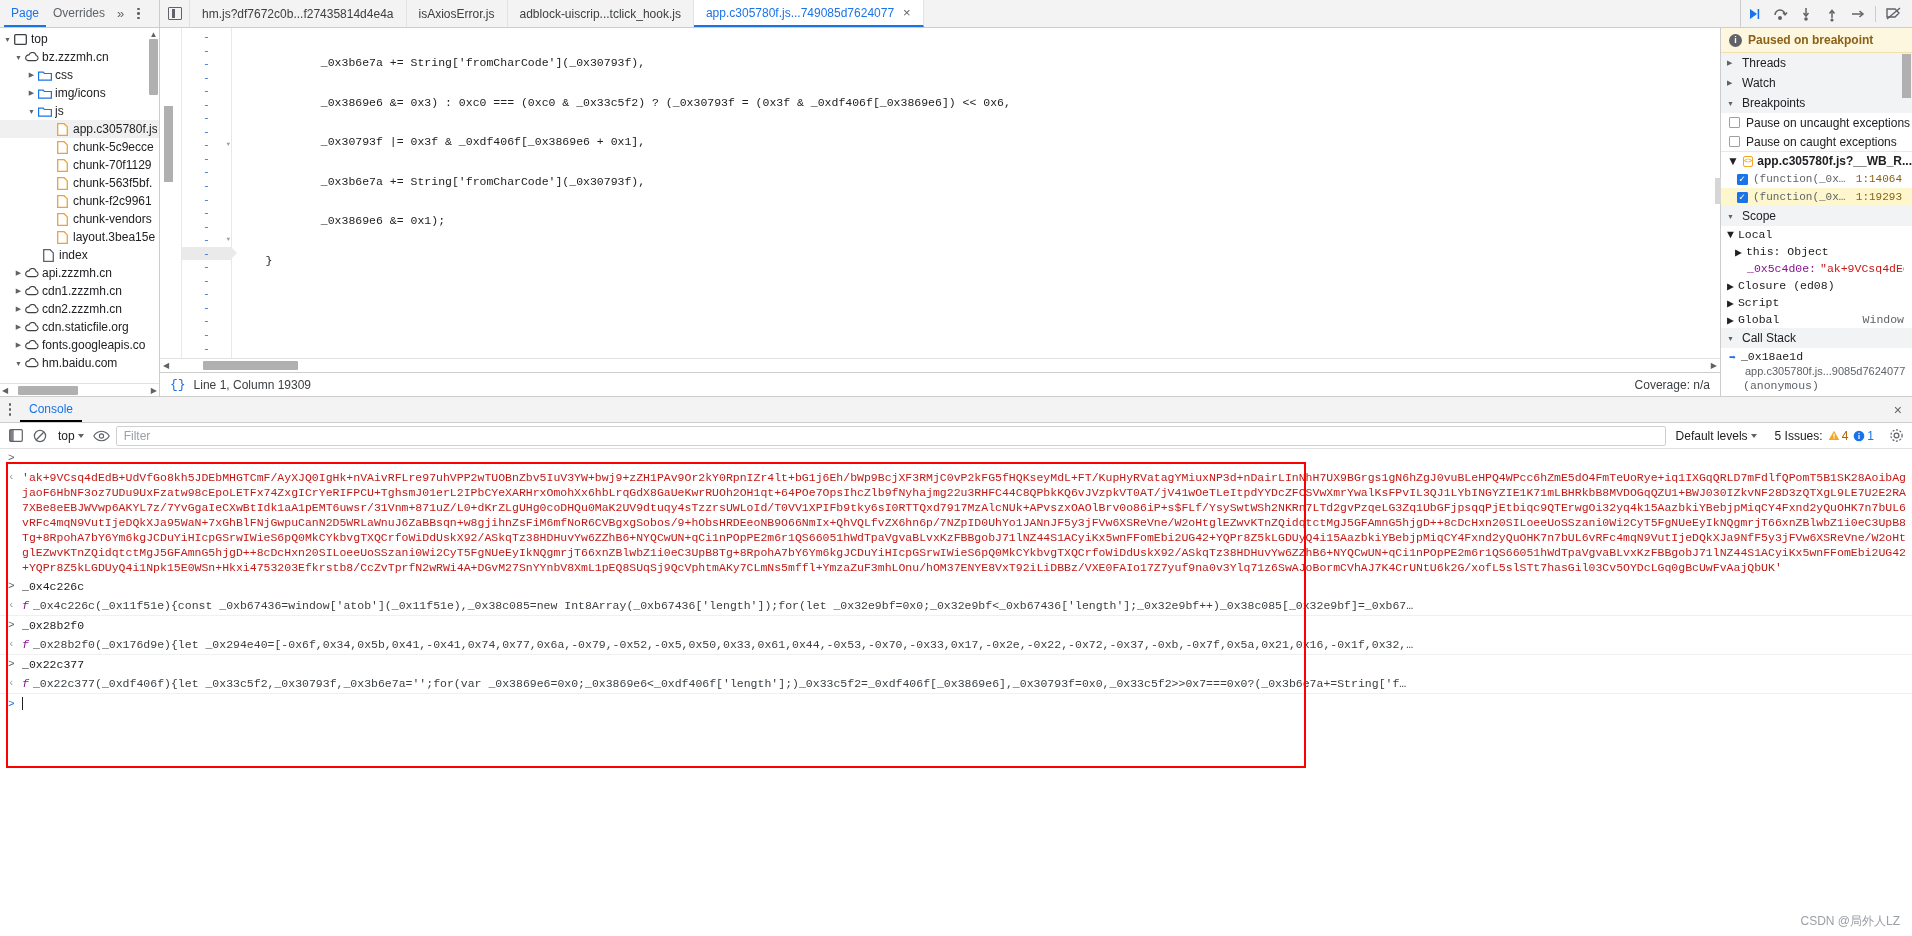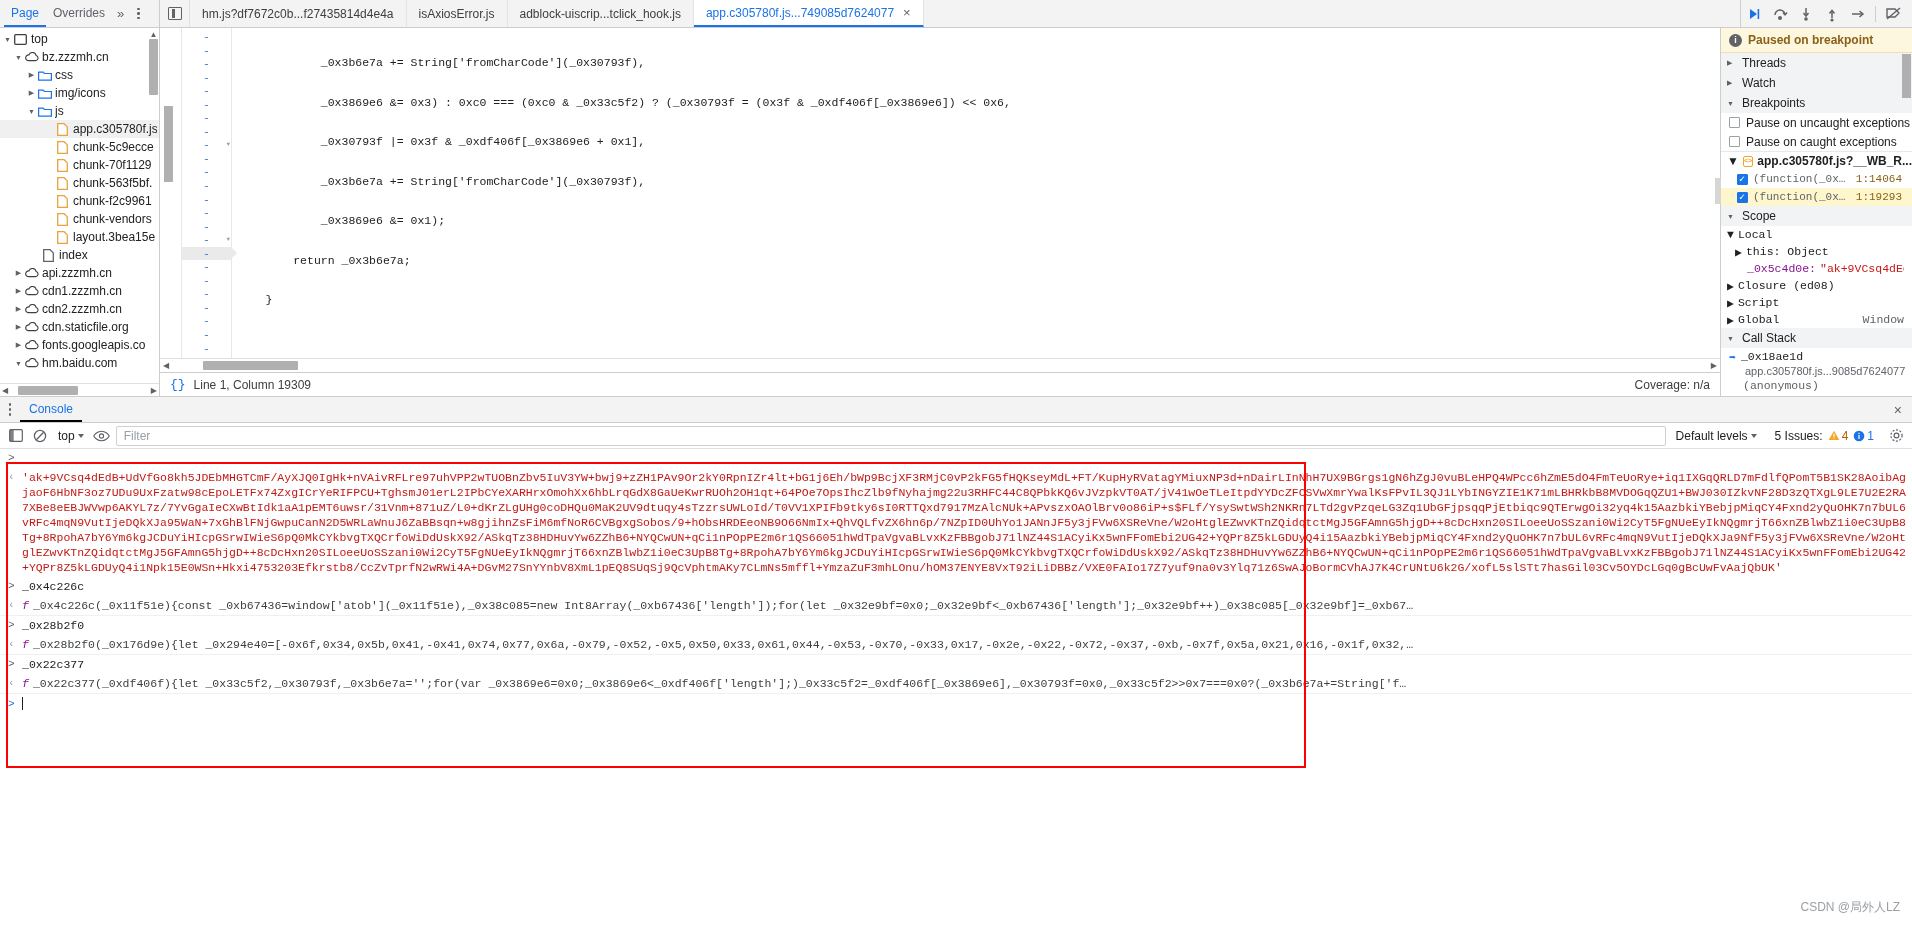--- a/index.html
+++ b/index.html
@@ -262,21 +262,21 @@
   .jsname { color: #202124; }
   .strout { color: #c41a16; }
   .fnmark { color: #881391; font-style: italic; margin-right: 4px; }
   .fntext { color: #3c4043; }
   .cs-divider { border-bottom: 1px solid #f0f0f0; }
   .prompt-row { display: flex; align-items: center; padding: 3px 0 3px 8px; }
   .prompt-row .marker { color: #1a73e8; width: 14px; min-width: 14px; font-size: 11px; }
   .caret-blink { width: 1px; height: 13px; background: #202124; }
 
   .watermark {
-    position: absolute; right: 12px; bottom: 20px; color: #9aa0a6; font-size: 12px;
+    position: absolute; right: 12px; bottom: 6px; color: #9aa0a6; font-size: 12px;
     font-family: "Liberation Sans", sans-serif;
     text-align: right;
   }
 </style>
 </head>
 <body>
 
 <div class="devtools">
 
   <div class="topbar">
@@ -644,21 +644,20 @@
               <span>-</span>
             </div>
         </div>
 
         <div class="code">
           <div class="cline"><span>            _0x3b6e7a += String['fromCharCode'](_0x30793f),</span></div>
           <div class="cline"><span>            _0x3869e6 &amp;= 0x3) : 0xc0 === (0xc0 &amp; _0x33c5f2) ? (_0x30793f = (0x3f &amp; _0xdf406f[_0x3869e6]) &lt;&lt; 0x6,</span></div>
           <div class="cline"><span>            _0x30793f |= 0x3f &amp; _0xdf406f[_0x3869e6 + 0x1],</span></div>
           <div class="cline"><span>            _0x3b6e7a += String['fromCharCode'](_0x30793f),</span></div>
           <div class="cline"><span>            _0x3869e6 &amp;= 0x1);</span></div>
-          <div class="cline"><span>        return _0x3b6e7a;</span></div>
           <div class="cline"><span>    }</span></div>
           
           
           
           
           
           
           
           
           

